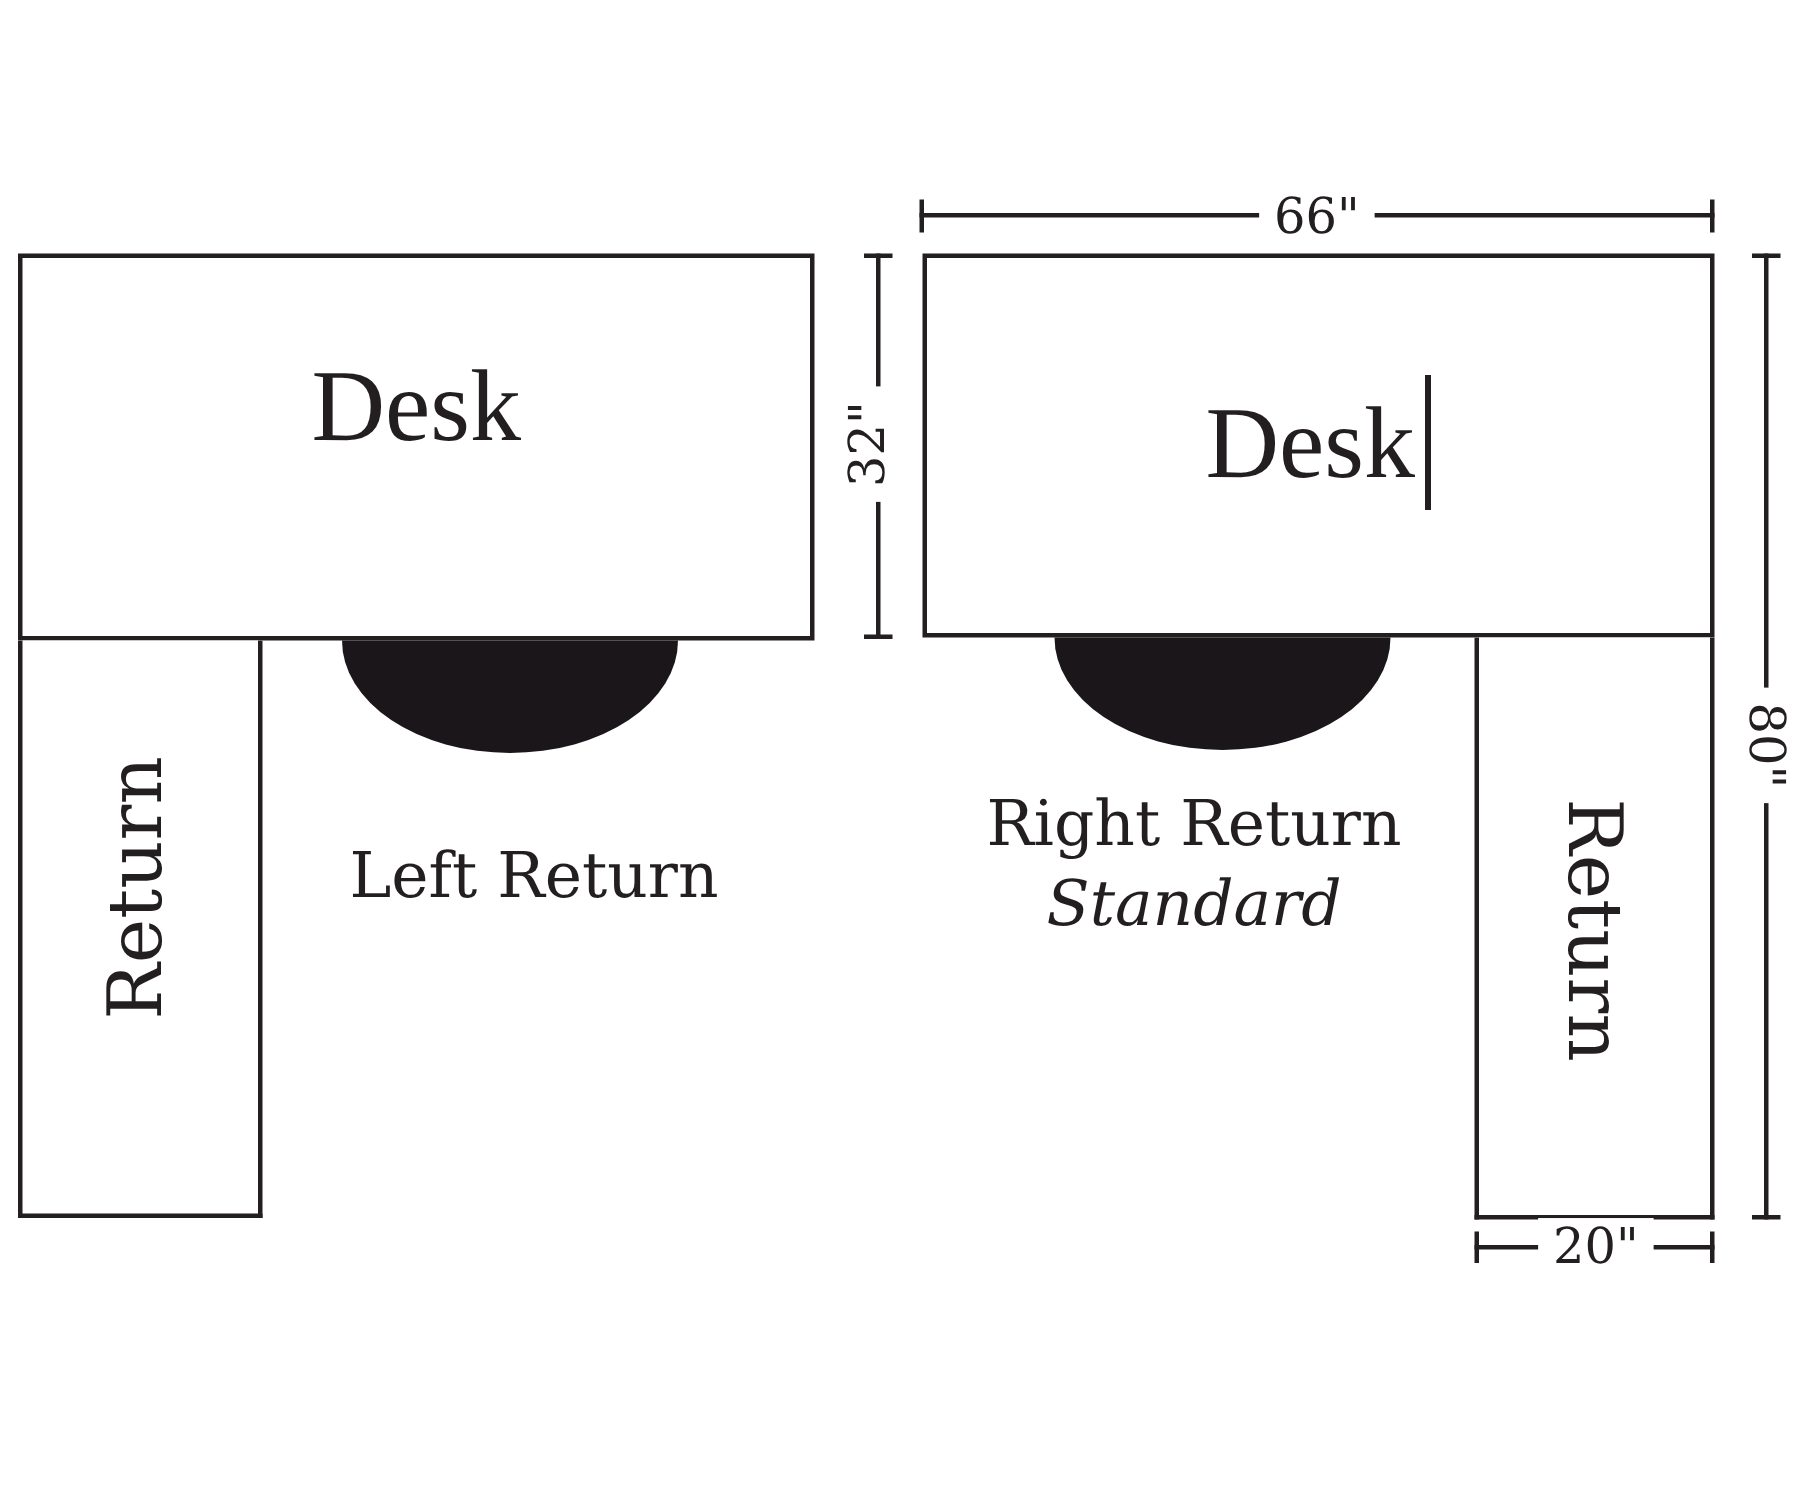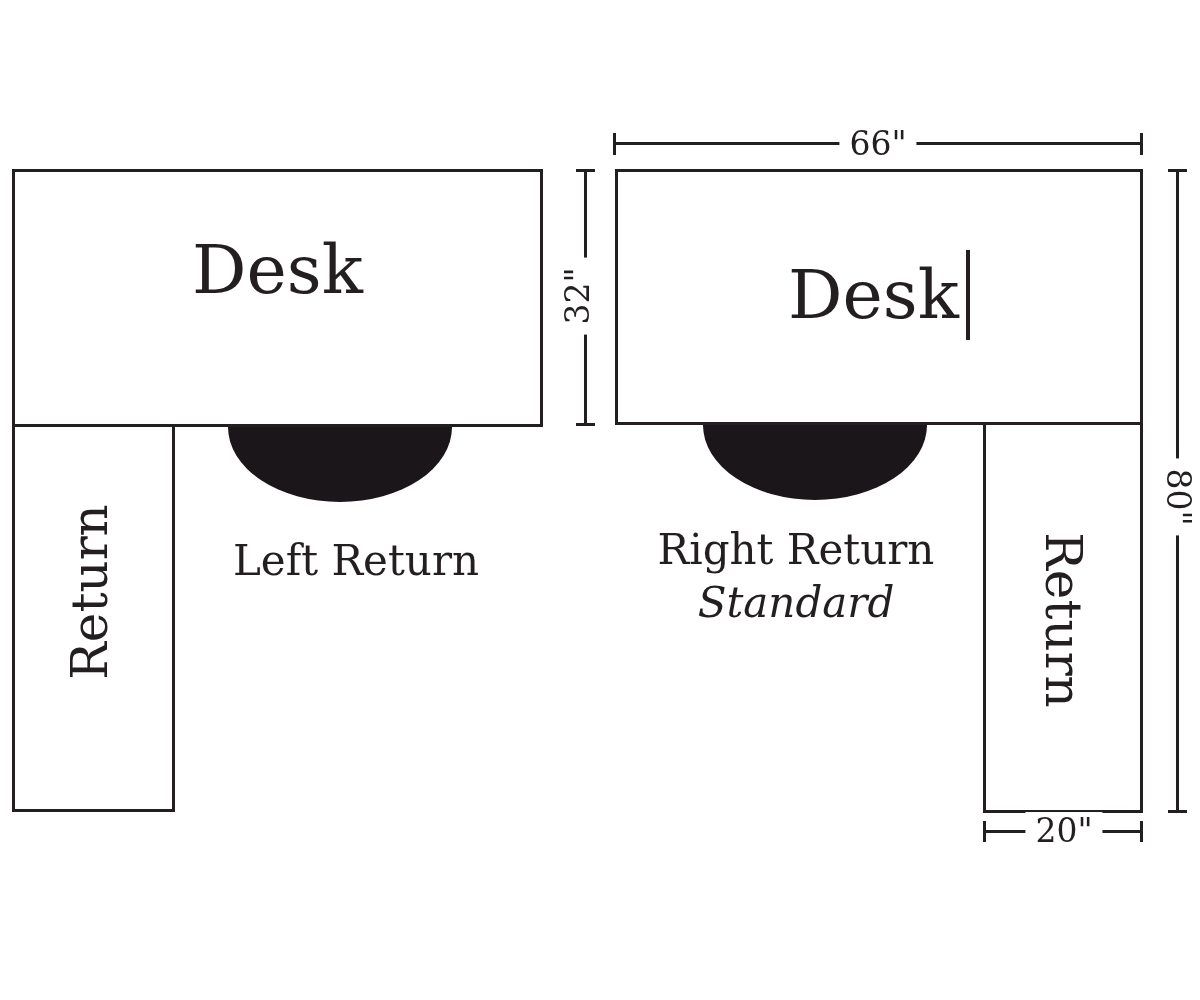--- a/index.html
+++ b/index.html
@@ -14,20 +14,21 @@
     font-family: "DejaVu Serif", "Liberation Serif", serif;
     color: var(--line);
     overflow:hidden;
   }
   #canvas { position:relative; width:1200px; height:1000px; background:var(--bg); }
 
   .rect {
     position:absolute;
     border:3px solid var(--line);
     background:var(--bg);
+    font-family:Liberation Serif, serif;
   }
   .rect.no-top { border-top:none; }
 
   .desk-label {
     position:absolute; left:0; right:0;
     text-align:center;
     font-size:68px;
     line-height:1;
     color:var(--line);
     white-space:nowrap;
@@ -74,21 +75,21 @@
   <div class="rect" style="left:12px; top:169px; width:531px; height:258px;">
     <div class="desk-label" style="top:64px;">Desk</div>
   </div>
 
   <div class="rect no-top" style="left:12px; top:427px; width:163px; height:385px;"></div>
 
   <span class="return-label rot-ccw" style="left:90px; top:592px;">Return</span>
 
   <div class="chair" style="left:228px; top:427px; width:224px; height:75px;"></div>
 
-  <div class="caption anchor" style="left:356px; top:561px;">Left Return</div>
+  <div class="caption anchor" style="left:356px; top:584px;">Left Return</div>
 
   <div class="dim-seg" style="left:584px; top:169px; width:3px; height:257px;"></div>
   <div class="dim-seg" style="left:576px; top:169px; width:19px; height:3px;"></div>
   <div class="dim-seg" style="left:576px; top:423px; width:19px; height:3px;"></div>
   <span class="dim-label rot-ccw" style="left:578px; top:296px;">32"</span>
 
   <div class="dim-seg" style="left:613px; top:142px; width:530px; height:3px;"></div>
   <div class="dim-seg" style="left:613px; top:133px; width:3px; height:22px;"></div>
   <div class="dim-seg" style="left:1140px; top:133px; width:3px; height:22px;"></div>
   <span class="dim-label anchor" style="left:878px; top:144px;">66"</span>

